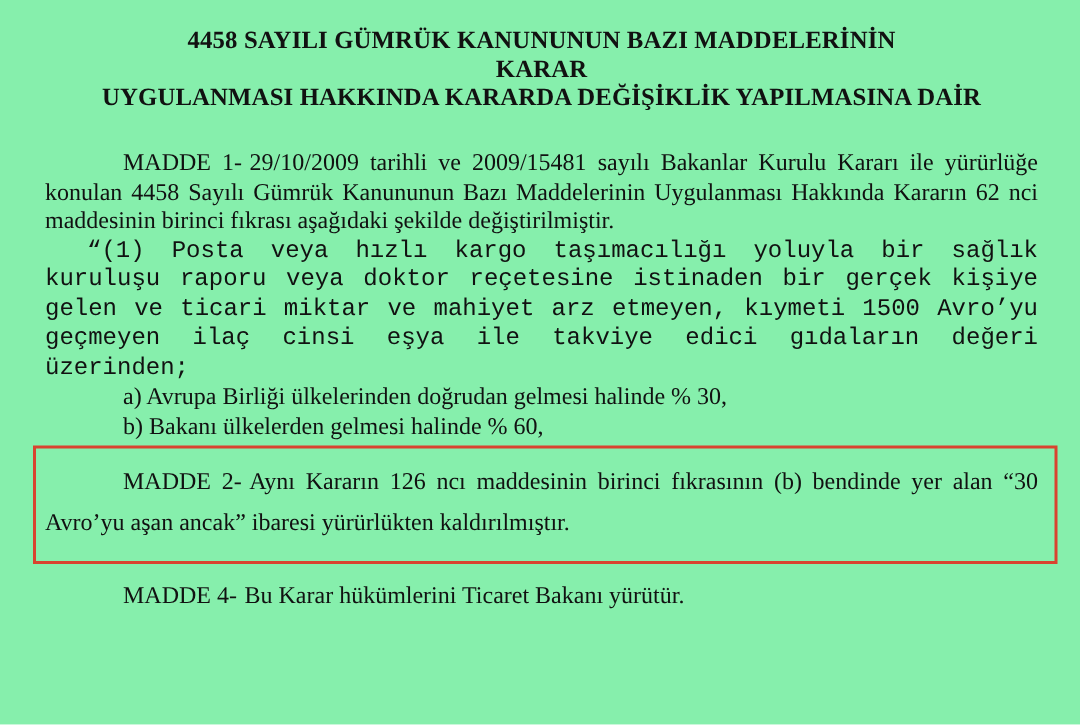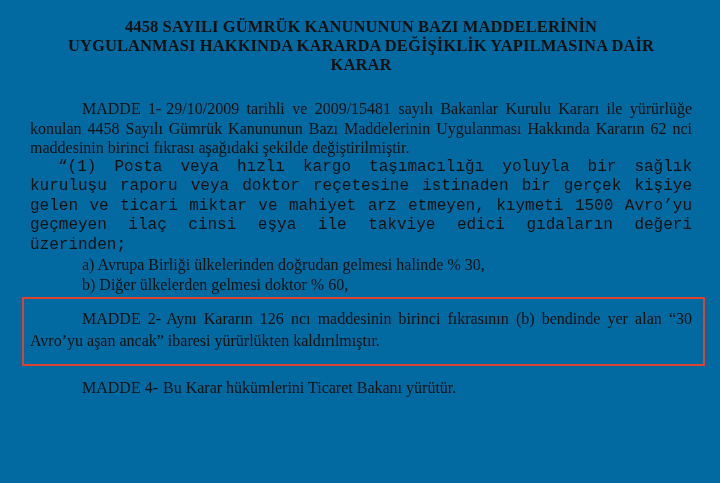--- a/index.html
+++ b/index.html
@@ -1,20 +1,20 @@
 <!DOCTYPE html>
 <html style="--highlight: #d9432f;"><head>
 <meta charset="utf-8">
 <style>
   html, body { margin: 0; padding: 0; background: #ffffff; }
   .page {
     position: relative;
     width: 720px;
     height: 483px;
-    background: #0369a1;
+    background: #86efac;
     font-family: "Liberation Serif", "DejaVu Serif", serif;
     color: #111111;
     overflow: hidden;
     box-sizing: border-box;
   }
   .content {
     padding: 17px 28px 0 30px;
     box-sizing: border-box;
   }
   .doc-title {
@@ -35,47 +35,47 @@
   .p-madde  { text-indent: 52px; }
   .p-quote  { text-indent: 28px; font-family: Liberation Mono, monospace; }
   .p-item   { text-indent: 52px; }
   .p-cont   { text-indent: 30px; }
   .madde-label { font-weight: normal; margin-right: 5px; }
   .highlight-box {
     border: 2.5px solid var(--highlight, #d9432f);
     margin: 3px -13px 0 -8px;
     padding: 9px 11px 12px 6px;
     font-size: 16px;
-    line-height: 22px;
+    line-height: 27px;
     text-align: justify;
   }
   .p-after-box   { margin-top: 11px; }
   .p-last        { margin-top: 12px; }
 </style>
 </head>
 <body>
 
 <div class="page">
   <div class="content">
 
     <div class="doc-title">
       <div>4458 SAYILI GÜMRÜK KANUNUNUN BAZI MADDELERİNİN</div>
+      <div>KARAR</div>
       <div>UYGULANMASI HAKKINDA KARARDA DEĞİŞİKLİK YAPILMASINA DAİR</div>
-      <div>KARAR</div>
     </div>
 
     <div class="body-text">
 
       <p class="p-madde"><span class="madde-label">MADDE 1-</span><span>29/10/2009 tarihli ve 2009/15481 sayılı Bakanlar Kurulu Kararı ile yürürlüğe konulan 4458 Sayılı Gümrük Kanununun Bazı Maddelerinin Uygulanması Hakkında Kararın 62 nci maddesinin birinci fıkrası aşağıdaki şekilde değiştirilmiştir.</span></p>
 
       <p class="p-quote">“(1) Posta veya hızlı kargo taşımacılığı yoluyla bir sağlık kuruluşu raporu veya doktor reçetesine istinaden bir gerçek kişiye gelen ve ticari miktar ve mahiyet arz etmeyen, kıymeti 1500 Avro’yu geçmeyen ilaç cinsi eşya ile takviye edici gıdaların değeri üzerinden;</p>
 
       <p class="p-item">a) Avrupa Birliği ülkelerinden doğrudan gelmesi halinde % 30,</p>
 
-      <p class="p-item">b) Diğer ülkelerden gelmesi doktor % 60,</p>
+      <p class="p-item">b) Bakanı ülkelerden gelmesi halinde % 60,</p>
 
 
 
       <div class="highlight-box">
         <p class="p-madde"><span class="madde-label">MADDE 2-</span><span>Aynı Kararın 126 ncı maddesinin birinci fıkrasının (b) bendinde yer alan “30 Avro’yu aşan ancak” ibaresi yürürlükten kaldırılmıştır.</span></p>
       </div>
 
 
       <p class="p-madde p-last"><span class="madde-label">MADDE 4-</span><span>Bu Karar hükümlerini Ticaret Bakanı yürütür.</span></p>
 

